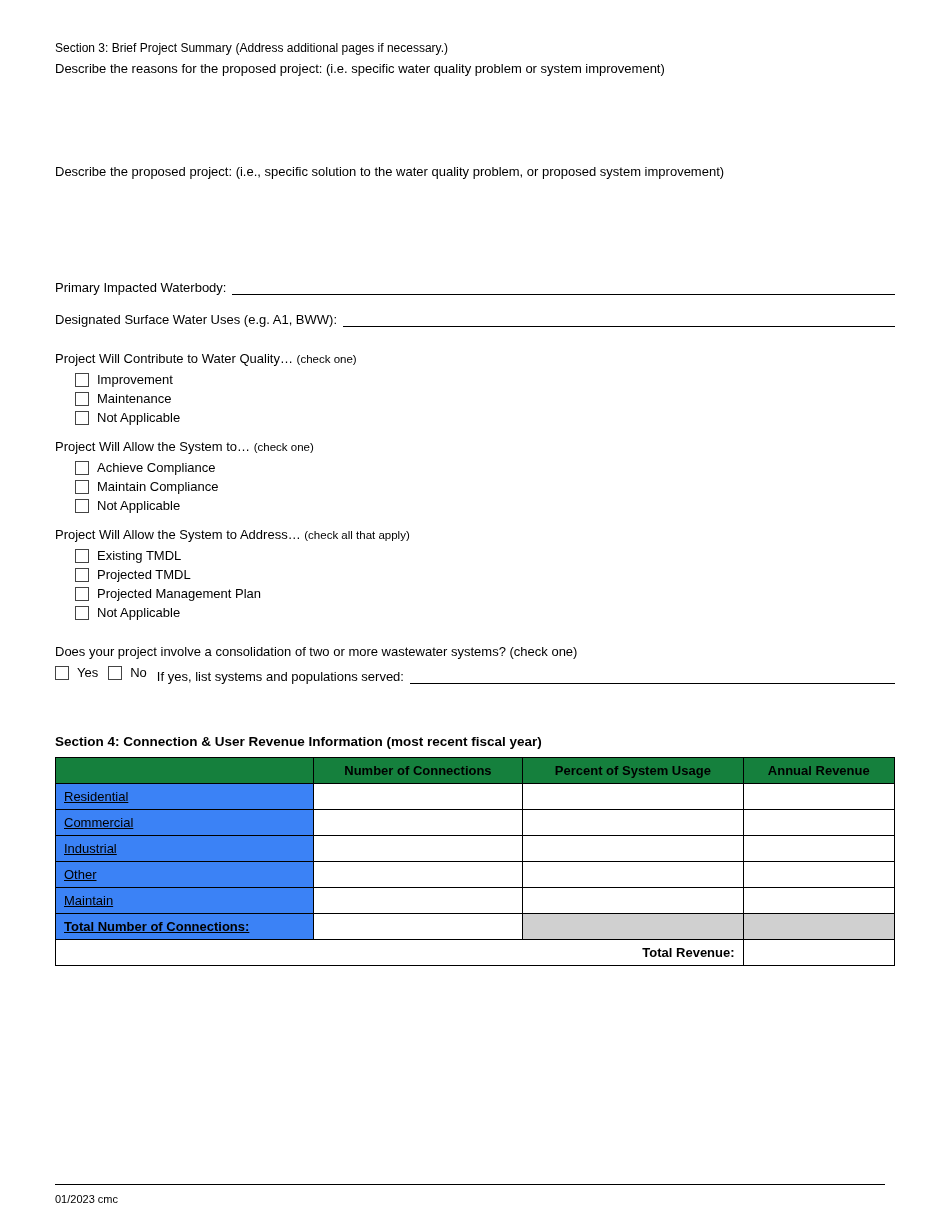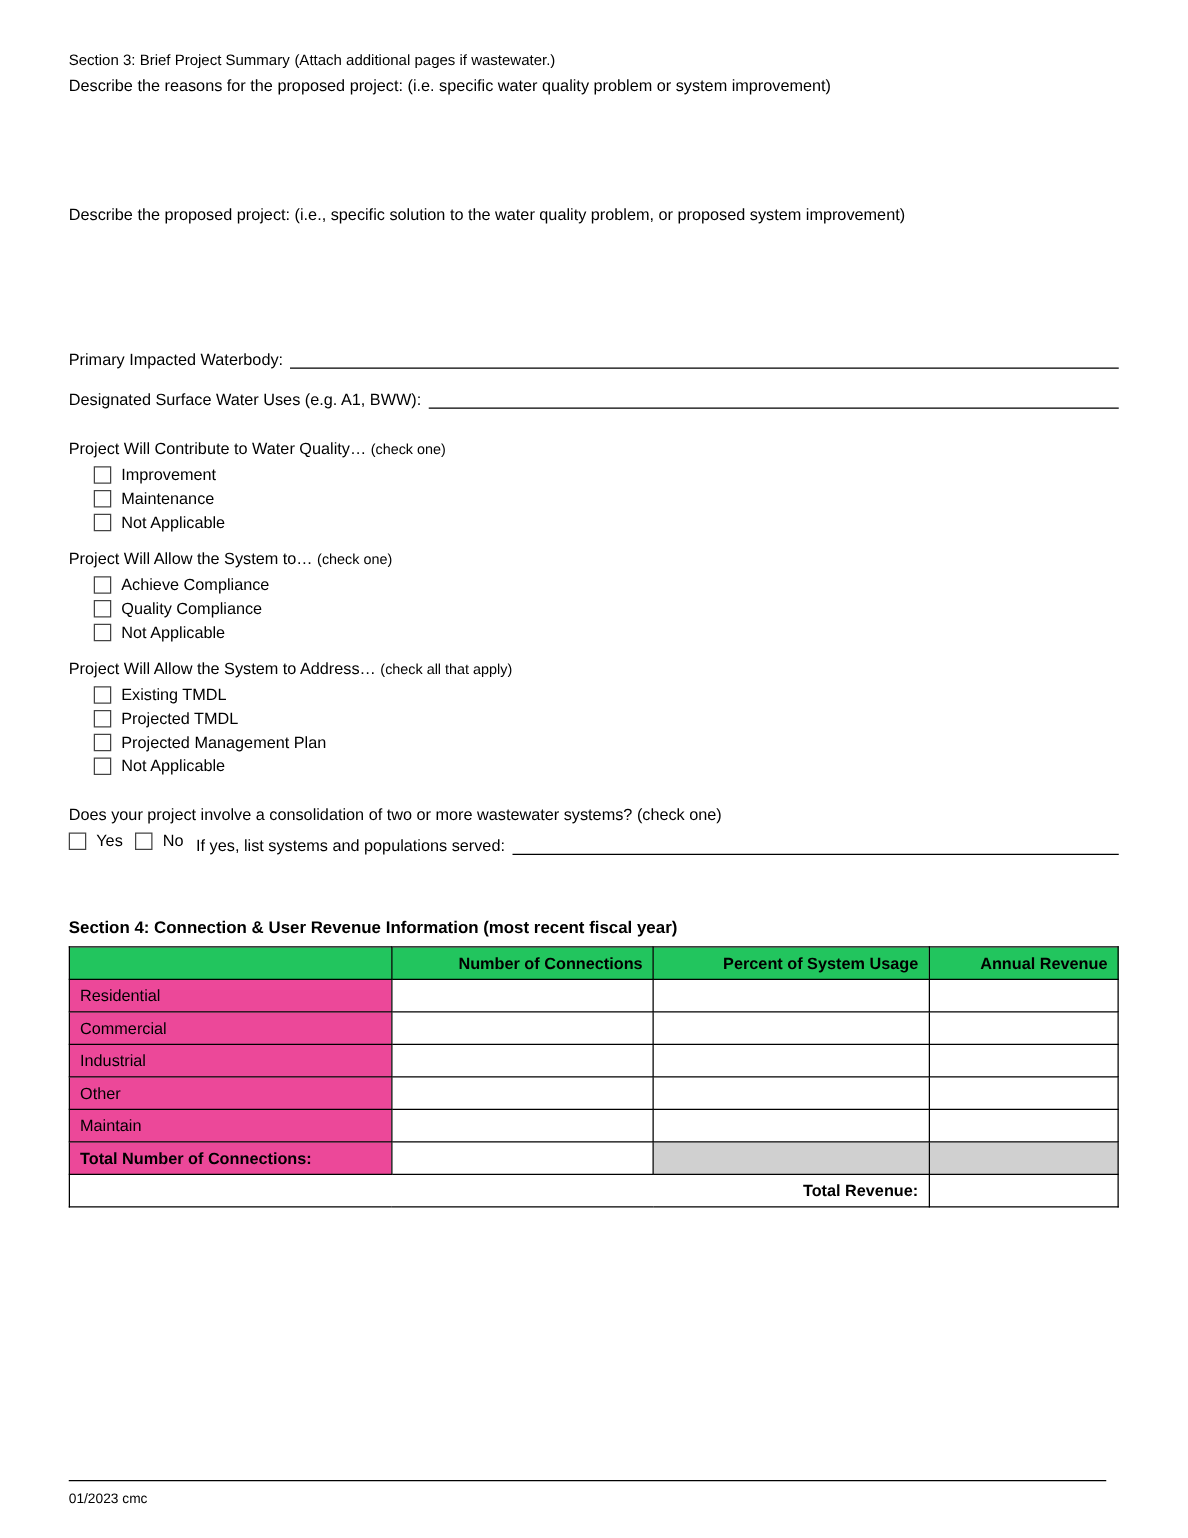--- a/index.html
+++ b/index.html
@@ -97,25 +97,26 @@
       border-collapse: collapse;
       font-size: 13px;
     }
     table.revenue-table th, table.revenue-table td {
       border: 1px solid #000;
       padding: 5px 8px;
       text-align: left;
     }
     table.revenue-table th {
       font-weight: bold;
-      text-align: right;
-      background: #22c55e;
+      text-align: center;
+      background: #15803d;
     }
     table.revenue-table td.row-label {
-      background: #ec4899;
+      background: #3b82f6;
+      text-decoration: underline;
     }
     table.revenue-table tr.total-connections td {
       font-weight: bold;
     }
     table.revenue-table tr.total-connections td.shaded {
       background: #d0d0d0;
     }
     table.revenue-table tr.total-revenue td {
       border-top: 1px solid #000;
     }
@@ -161,21 +162,21 @@
     .empty-lines2 {
       height: 70px;
     }
   </style>
 </head>
 <body>
 
 <div class="section-gap">
   <div class="section-title">
     <span>Section 3: Brief Project Summary</span>
-    <span>(Attach additional pages if wastewater.)</span>
+    <span>(Address additional pages if necessary.)</span>
   </div>
   <div class="describe-label">Describe the reasons for the proposed project: (i.e. specific water quality problem or system improvement)</div>
   <div class="empty-lines"></div>
 </div>
 
 <div class="section-gap">
   <div class="describe-label">Describe the proposed project: (i.e., specific solution to the water quality problem, or proposed system improvement)</div>
   <div class="empty-lines2"></div>
 </div>
 
@@ -216,21 +217,21 @@
   <div class="check-group-title">
     <span>Project Will Allow the System to…</span>
     <span class="check-note">(check one)</span>
   </div>
   <div class="check-item">
     <span class="checkbox"></span>
     <label>Achieve Compliance</label>
   </div>
   <div class="check-item">
     <span class="checkbox"></span>
-    <label>Quality Compliance</label>
+    <label>Maintain Compliance</label>
   </div>
   <div class="check-item">
     <span class="checkbox"></span>
     <label>Not Applicable</label>
   </div>
 </div>
 
 <div class="section-gap">
   <div class="check-group-title">
     <span>Project Will Allow the System to Address…</span>

